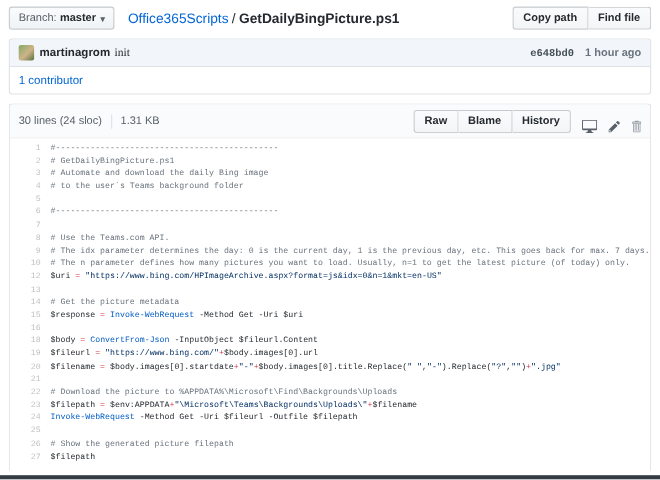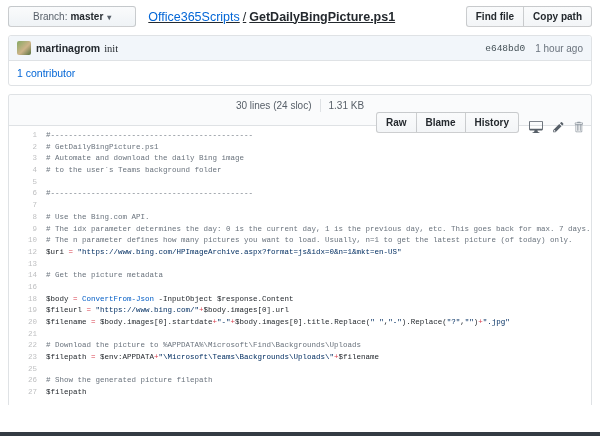--- a/index.html
+++ b/index.html
@@ -10,26 +10,26 @@
     color:#24292e;
     position:relative;
     overflow:hidden;
   }
   
   .topbar{display:flex;align-items:center;padding:6px 8px 8px 8px;}
   .btn{
     display:inline-flex;align-items:flex-end;
     font-size:10px;font-weight:600;color:#24292e;
     background:#eff3f6;border:1px solid rgba(27,31,35,0.2);
-    border-radius:3px;padding:3px 24px;cursor:pointer;line-height:1.3;
+    border-radius:3px;padding:3px 8px;cursor:pointer;line-height:1.3;
     background-image:linear-gradient(#fafbfc,#eff3f6);
   }
   .btn .muted{font-weight:400;color:#586069;margin-right:3px;}
   .btn .caret{font-size:8px;margin-left:4px;color:#586069;}
-  .breadcrumb{margin-left:12px;font-size:12.5px;text-decoration:underline;}
+  .breadcrumb{margin-left:12px;font-size:12.5px;}
   .breadcrumb a{color:#0366d6;text-decoration:none;cursor:pointer;}
   .breadcrumb .sep{color:#24292e;margin:0 3px;}
   .breadcrumb .file{font-weight:700;color:#24292e;}
   .btn-group{display:inline-flex;margin-left:auto;}
   .btn-group .gbtn{
     font-size:10px;font-weight:600;color:#24292e;background:#fff;
     border:1px solid rgba(27,31,35,0.2);padding:3px 9px;cursor:pointer;line-height:1.3;
     background-image:linear-gradient(#fafbfc,#f3f5f7);
   }
   .btn-group .gbtn + .gbtn{border-left:none;}
@@ -40,30 +40,30 @@
   .commit-head{
     background:#f2f6fa;border-bottom:1px solid #dfe2e5;border-radius:3px 3px 0 0;
     display:flex;align-items:center;padding:4px 8px;font-size:10.5px;height:16px;justify-content:center;
   }
   .avatar{
     width:14px;height:14px;border-radius:2px;margin-right:5px;cursor:pointer;
     background:linear-gradient(135deg,#86a964 0%,#cdb489 55%,#56713f 100%);
   }
   .author{font-weight:700;margin-right:4px;cursor:pointer;}
   .commit-msg{color:#24292e;cursor:pointer;font-family:Liberation Serif, serif;}
-  .commit-meta{margin-left:auto;display:flex;align-items:center;color:#6a737d;}
+  .commit-meta{margin-left:auto;display:flex;align-items:center;color:#6a737d;font-weight:bold;}
   .hash{font-family:"Liberation Mono","DejaVu Sans Mono",monospace;font-size:9.5px;color:#445056;margin-right:10px;cursor:pointer;}
   .ago{font-size:10px;}
   .contrib-row{padding:6px 8px;font-size:10.5px;}
   .contrib-row a{color:#0366d6;text-decoration:none;cursor:pointer;margin-top:30px;}
   
   .file-box{margin-top:8px;border-radius:3px 3px 0 0;border-bottom:none;}
   .file-head{
     background:#fafbfc;border-bottom:1px solid #dfe2e5;border-radius:3px 3px 0 0;
-    display:flex;align-items:center;padding:4px 8px;height:22px;flex-direction:column;
+    display:flex;align-items:center;padding:4px 8px;height:22px;
   }
   .file-info{font-size:10px;color:#586069;display:flex;align-items:center;font-family:"Liberation Sans",sans-serif;}
   .vdiv{border-left:1px solid #dfe2e5;height:13px;margin:0 8px;}
   .file-actions{margin-left:auto;display:flex;align-items:flex-end;}
   .icon-btn{margin-left:10px;cursor:pointer;display:inline-flex;align-items:center;}
   .icon-btn svg{fill:#586069;}
   .icon-btn.disabled svg{fill:#959da5;}
   
   .code-area{padding:4px 0 6px 0;background:#fff;}
   .code-line{display:flex;height:11.7px;line-height:11.7px;white-space:pre;}
@@ -87,22 +87,22 @@
 <div class="topbar">
   <button class="btn">
     <span class="muted">Branch:</span>
     <span>master</span>
     <span class="caret">▾</span>
   </button>
   <div class="breadcrumb">
     <a>Office365Scripts</a><span class="sep">/</span><span class="file">GetDailyBingPicture.ps1</span>
   </div>
   <div class="btn-group">
+    <button class="gbtn">Copy path</button>
     <button class="gbtn">Find file</button>
-    <button class="gbtn">Copy path</button>
   </div>
 </div>
 
 <div class="box">
   <div class="commit-head">
     <div class="avatar"></div>
     <span class="author">martinagrom</span>
     <span class="commit-msg">init</span>
     <div class="commit-meta">
       <span class="hash">e648bd0</span>
@@ -146,33 +146,35 @@
   </div>
   <div class="code-area">
     <div>
         <div class="code-line"><span class="ln">1</span><span class="cl"><span class="tk-c">#---------------------------------------------</span></span></div>
         <div class="code-line"><span class="ln">2</span><span class="cl"><span class="tk-c"># GetDailyBingPicture.ps1</span></span></div>
         <div class="code-line"><span class="ln">3</span><span class="cl"><span class="tk-c"># Automate and download the daily Bing image</span></span></div>
         <div class="code-line"><span class="ln">4</span><span class="cl"><span class="tk-c"># to the user´s Teams background folder</span></span></div>
         <div class="code-line"><span class="ln">5</span></div>
         <div class="code-line"><span class="ln">6</span><span class="cl"><span class="tk-c">#---------------------------------------------</span></span></div>
         <div class="code-line"><span class="ln">7</span><span class="cl"></span></div>
-        <div class="code-line"><span class="ln">8</span><span class="cl"><span class="tk-c"># Use the Bing.com API.</span></span></div>
+        <div class="code-line"><span class="ln">8</span><span class="cl"><span class="tk-c"># Use the Teams.com API.</span></span></div>
         <div class="code-line"><span class="ln">9</span><span class="cl"><span class="tk-c"># The idx parameter determines the day: 0 is the current day, 1 is the previous day, etc. This goes back for max. 7 days.</span></span></div>
         <div class="code-line"><span class="ln">10</span><span class="cl"><span class="tk-c"># The n parameter defines how many pictures you want to load. Usually, n=1 to get the latest picture (of today) only.</span></span></div>
         <div class="code-line"><span class="ln">12</span><span class="cl"><span class="tk-p">$uri </span><span class="tk-o">=</span><span class="tk-p"> </span><span class="tk-s">"https://www.bing.com/HPImageArchive.aspx?format=js&amp;idx=0&amp;n=1&amp;mkt=en-US"</span></span></div>
         <div class="code-line"><span class="ln">13</span><span class="cl"></span></div>
         <div class="code-line"><span class="ln">14</span><span class="cl"><span class="tk-c"># Get the picture metadata</span></span></div>
+        <div class="code-line"><span class="ln">15</span><span class="cl"><span class="tk-p">$response </span><span class="tk-o">=</span><span class="tk-p"> </span><span class="tk-k">Invoke-WebRequest</span><span class="tk-p"> -Method Get -Uri $uri</span></span></div>
         <div class="code-line"><span class="ln">16</span><span class="cl"></span></div>
-        <div class="code-line"><span class="ln">18</span><span class="cl"><span class="tk-p">$body </span><span class="tk-o">=</span><span class="tk-p"> </span><span class="tk-k">ConvertFrom-Json</span><span class="tk-p"> -InputObject $response.Content</span></span></div>
+        <div class="code-line"><span class="ln">18</span><span class="cl"><span class="tk-p">$body </span><span class="tk-o">=</span><span class="tk-p"> </span><span class="tk-k">ConvertFrom-Json</span><span class="tk-p"> -InputObject $fileurl.Content</span></span></div>
         <div class="code-line"><span class="ln">19</span><span class="cl"><span class="tk-p">$fileurl </span><span class="tk-o">=</span><span class="tk-p"> </span><span class="tk-s">"https://www.bing.com/"</span><span class="tk-o">+</span><span class="tk-p">$body.images[0].url</span></span></div>
         <div class="code-line"><span class="ln">20</span><span class="cl"><span class="tk-p">$filename </span><span class="tk-o">=</span><span class="tk-p"> $body.images[0].startdate</span><span class="tk-o">+</span><span class="tk-s">"-"</span><span class="tk-o">+</span><span class="tk-p">$body.images[0].title.Replace(</span><span class="tk-s">" "</span><span class="tk-p">,</span><span class="tk-s">"-"</span><span class="tk-p">).Replace(</span><span class="tk-s">"?"</span><span class="tk-p">,</span><span class="tk-s">""</span><span class="tk-p">)</span><span class="tk-o">+</span><span class="tk-s">".jpg"</span></span></div>
         <div class="code-line"><span class="ln">21</span><span class="cl"></span></div>
         <div class="code-line"><span class="ln">22</span><span class="cl"><span class="tk-c"># Download the picture to %APPDATA%\Microsoft\Find\Backgrounds\Uploads</span></span></div>
         <div class="code-line"><span class="ln">23</span><span class="cl"><span class="tk-p">$filepath </span><span class="tk-o">=</span><span class="tk-p"> $env:APPDATA</span><span class="tk-o">+</span><span class="tk-s">"\Microsoft\Teams\Backgrounds\Uploads\"</span><span class="tk-o">+</span><span class="tk-p">$filename</span></span></div>
+        <div class="code-line"><span class="ln">24</span><span class="cl"><span class="tk-k">Invoke-WebRequest</span><span class="tk-p"> -Method Get -Uri $fileurl -Outfile $filepath</span></span></div>
         <div class="code-line"><span class="ln">25</span><span class="cl"></span></div>
         <div class="code-line"><span class="ln">26</span><span class="cl"><span class="tk-c"># Show the generated picture filepath</span></span></div>
         <div class="code-line"><span class="ln">27</span><span class="cl"><span class="tk-p">$filepath</span></span></div>
       </div>
   </div>
 </div>
 
 <div class="bottom-strip"></div>
 
 </body></html>

